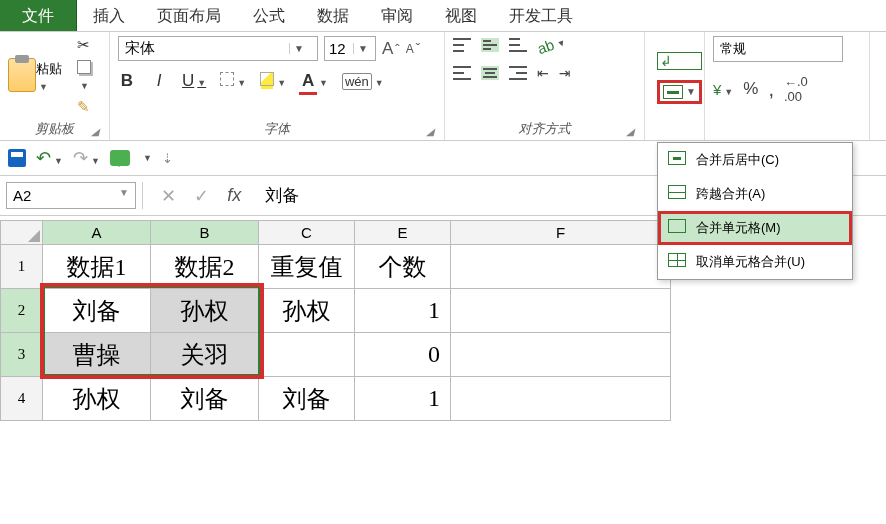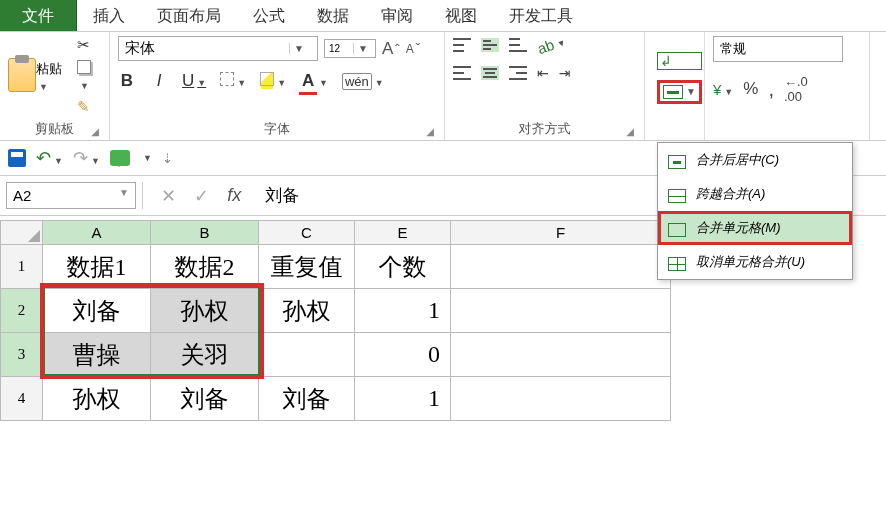--- a/index.html
+++ b/index.html
@@ -13,42 +13,42 @@
   
   .tabs { display: flex; align-items: stretch; border-bottom: 1px solid #ccc; height: 32px; }
   .tab-file { background: #2e7d32; color: #fff; padding: 6px 22px; font-size: 16px; border-right: 1px solid #1b5e20; cursor: pointer; }
   .tab { padding: 6px 16px; font-size: 16px; color: #333; cursor: pointer; position: relative; }
   .tab.active { color: #2e7d32; }
   .tab.highlight { border: 3px solid #d32f2f; }
   
   .ribbon { display: flex; border-bottom: 1px solid #ccc; }
   .group { border-right: 1px solid #ddd; padding: 4px 8px 0 8px; display: flex; flex-direction: column; }
   .group-body { flex: 1; display: flex; align-items: center; }
-  .group-label { text-align: center; font-size: 13px; color: #555; padding: 4px 0 2px 0; position: relative; }
+  .group-label { text-align: center; font-size: 13px; color: #555; padding: 4px 0 2px 0; position: relative; font-style: italic; }
   .group-label .launcher { position: absolute; right: 2px; bottom: 3px; font-size: 10px; color: #888; }
   
   .clip-col1 { display: flex; align-items: center; margin-right: 6px; }
   .paste-icon { width: 30px; height: 34px; background: linear-gradient(#ffe0a3,#ffcc66); border: 1px solid #cc9933; border-radius: 3px; position: relative; margin-bottom: 2px; }
   .paste-icon::before { content:""; position:absolute; left:6px; right:6px; top:-4px; height:8px; background:#999; border-radius:2px;}
   .paste-label { font-size: 13px; }
   .clip-col2 { display: flex; flex-direction: column; gap: 6px; }
   .scissors { color: #333; font-size: 15px; }
   .copy-icn { width:14px;height:14px;border:1px solid #888;background:#fff;box-shadow:2px 2px 0 #bbb; display:inline-block;}
   .brush-icn { color:#cc9933; font-size:15px;}
   .dd { font-size: 9px; color:#555; margin-left:3px; }
   
   .font-row1 { display:flex; align-items:center; gap:6px; margin-bottom:10px; }
   .font-row2 { display:flex; align-items:center; gap:14px; }
   .combo { border:1px solid #aaa; background:#fff; display:flex; align-items:center; }
   .combo input { border:none; outline:none; font-size:14px; }
   .combo .arrow { padding:0 4px; color:#555; font-size:10px; border-left:1px solid #ccc; }
   .font-name { width: 200px; }
   .font-name input { width: 170px; padding:3px 6px; font-family:Liberation Sans, sans-serif; font-size:15px;}
   .font-size { width: 52px; }
-  .font-size input { width: 28px; padding:3px 4px; text-align:left; font-size:10px;}
+  .font-size input { width: 28px; padding:3px 4px; text-align:left; font-size:15px;}
   .AA { display:flex; align-items:baseline; gap:2px; color:#555; }
   .AA .big{font-size:17px;} .AA .sml{font-size:12px;}
   .fbtn { min-width:18px; text-align:center; font-size:17px; color:#333; }
   .bold{font-weight:bold;} .italic{font-style:italic;} .underline{text-decoration:underline;}
   .border-icn { width:14px;height:14px;border:1px dashed #888; display:inline-block;}
   .fill-icn { width:14px;height:14px;background:linear-gradient(135deg,#fff 40%,#ffeb3b 40%); border:1px solid #aaa; display:inline-block; position:relative;}
   .fill-icn::after{content:"";position:absolute;left:0;right:0;bottom:-4px;height:3px;background:#ffeb3b;}
   .fontcolor-icn { font-weight:bold; position:relative; display:inline-block; width:16px; text-align:center;}
   .fontcolor-icn::after{content:"";position:absolute;left:-1px;right:-1px;bottom:-4px;height:3px;background:#d32f2f;}
   .wen { font-size:13px; border:1px solid #888; border-radius:2px; padding:0 2px; position:relative;}
@@ -61,21 +61,21 @@
   .indent-icn{ font-size:14px; color:#444;}
   .orient-icn { font-size:15px; color:#2e7d32; transform:rotate(-20deg); display:inline-block;}
   .wrap-icn { font-size:14px; color:#2e7d32; border:1px solid #2e7d32; padding:0 2px;}
   
   .merge-area { position: relative; display:flex; flex-direction:column; gap:10px; margin-left:4px;}
   .merge-btn { display:flex; align-items:center; border:3px solid #d32f2f; padding:2px 3px; background:#fff; }
   .merge-glyph { width:20px;height:14px;border:1px solid #2e7d32;position:relative;display:inline-block;}
   .merge-glyph::before{content:"";position:absolute;left:3px;right:3px;top:5px;height:3px;background:#2e7d32;}
   .merge-dd { font-size:10px;color:#555;margin-left:3px;}
   .merge-menu { position:absolute; top:90px; left:0; width:196px; border:1px solid #999; background:#fff; box-shadow:2px 2px 6px rgba(0,0,0,.2); z-index:10; }
-  .merge-menu .mi { display:flex; align-items:flex-end; padding:8px 10px; gap:10px; cursor:pointer;font-style:italic; }
+  .merge-menu .mi { display:flex; align-items:flex-start; padding:8px 10px; gap:10px; cursor:pointer; }
   .merge-menu .mi.active { background:#c8e6c9; border:3px solid #d32f2f; padding:5px 7px; }
   .mi-icon { width:18px;height:14px;border:1px solid #2e7d32;position:relative;}
   .mi-icon.center::before{content:"";position:absolute;left:4px;right:4px;top:5px;height:3px;background:#2e7d32;}
   .mi-icon.across::before{content:"";position:absolute;left:0;right:0;top:6px;height:1px;background:#2e7d32;}
   .mi-icon.merge{border-color:#2e7d32;}
   .mi-icon.unmerge::before{content:"";position:absolute;left:8px;top:0;bottom:0;width:1px;background:#2e7d32;}
   .mi-icon.unmerge::after{content:"";position:absolute;top:6px;left:0;right:0;height:1px;background:#2e7d32;}
   
   .num-row1 { display:flex; align-items:center; }
   .num-combo { border:1px solid #aaa; background:#fff; width:130px; padding:3px 6px; display:flex; justify-content:space-between;}

